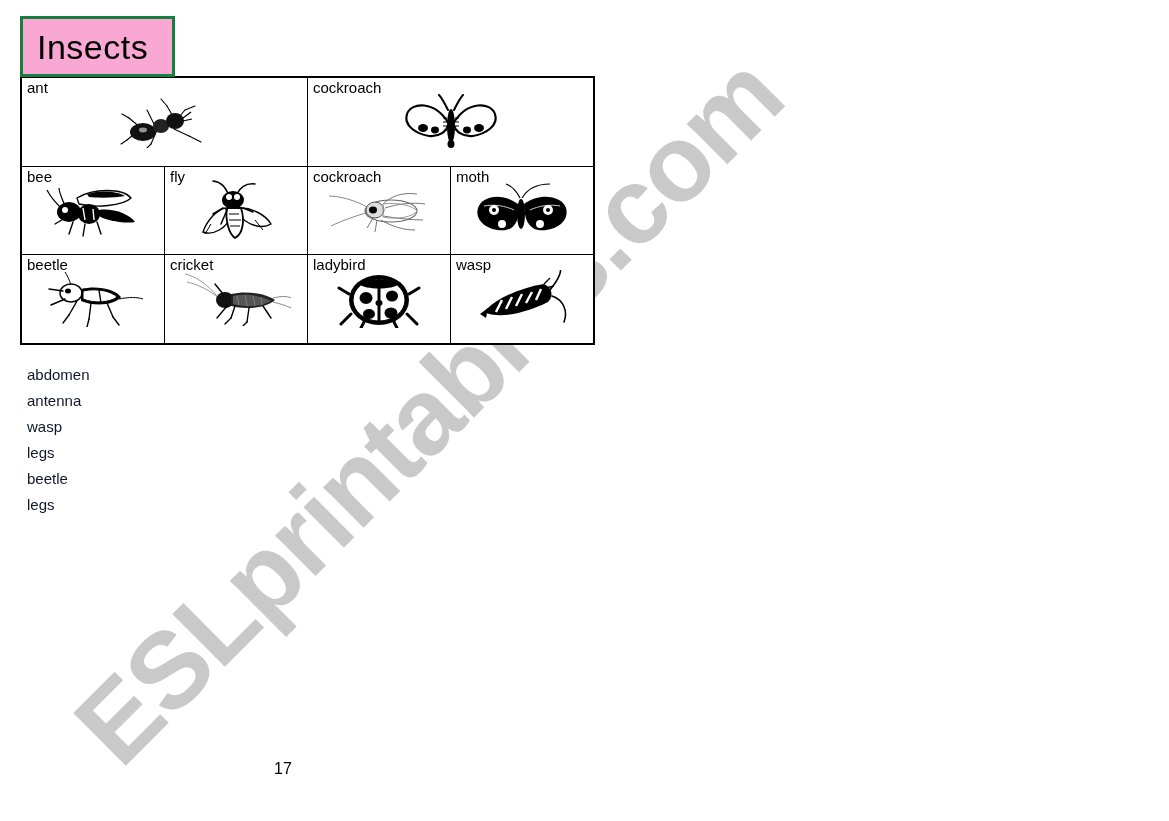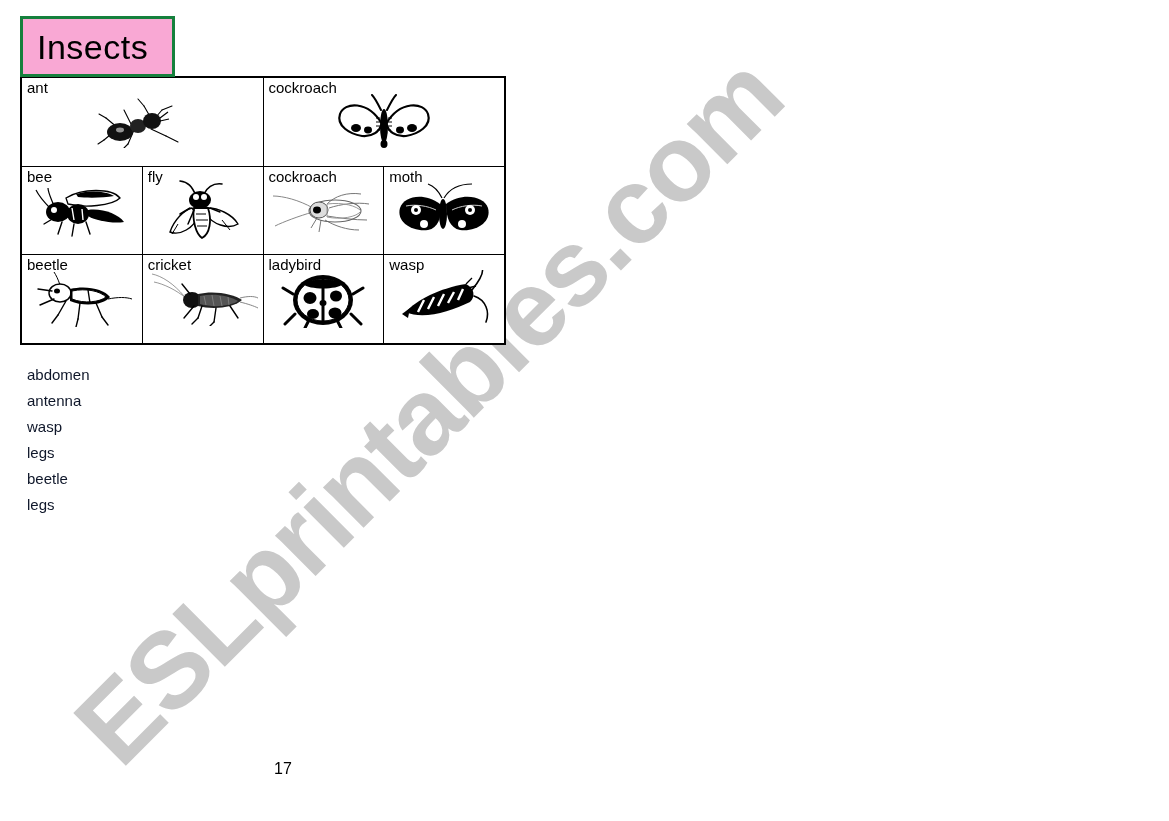--- a/index.html
+++ b/index.html
@@ -70,21 +70,21 @@
   
   .pic-table {
     position: absolute;
     border: 2px solid #000;
     box-sizing: border-box;
     background: #fff;
     z-index: 20;
     display: flex;
     flex-direction: column;
   }
-  #insects-table { left: 20px;  top: 76px; width: 486px; height: 269px; }
+  #insects-table { left: 20px;  top: 76px; width: 575px; height: 269px; }
 
   .pic-row {
     display: flex;
     flex: 1 1 0;
     border-bottom: 1.5px solid #000;
     min-height: 0;
   }
   .pic-row:last-child { border-bottom: none; }
 
   .pic-cell {

